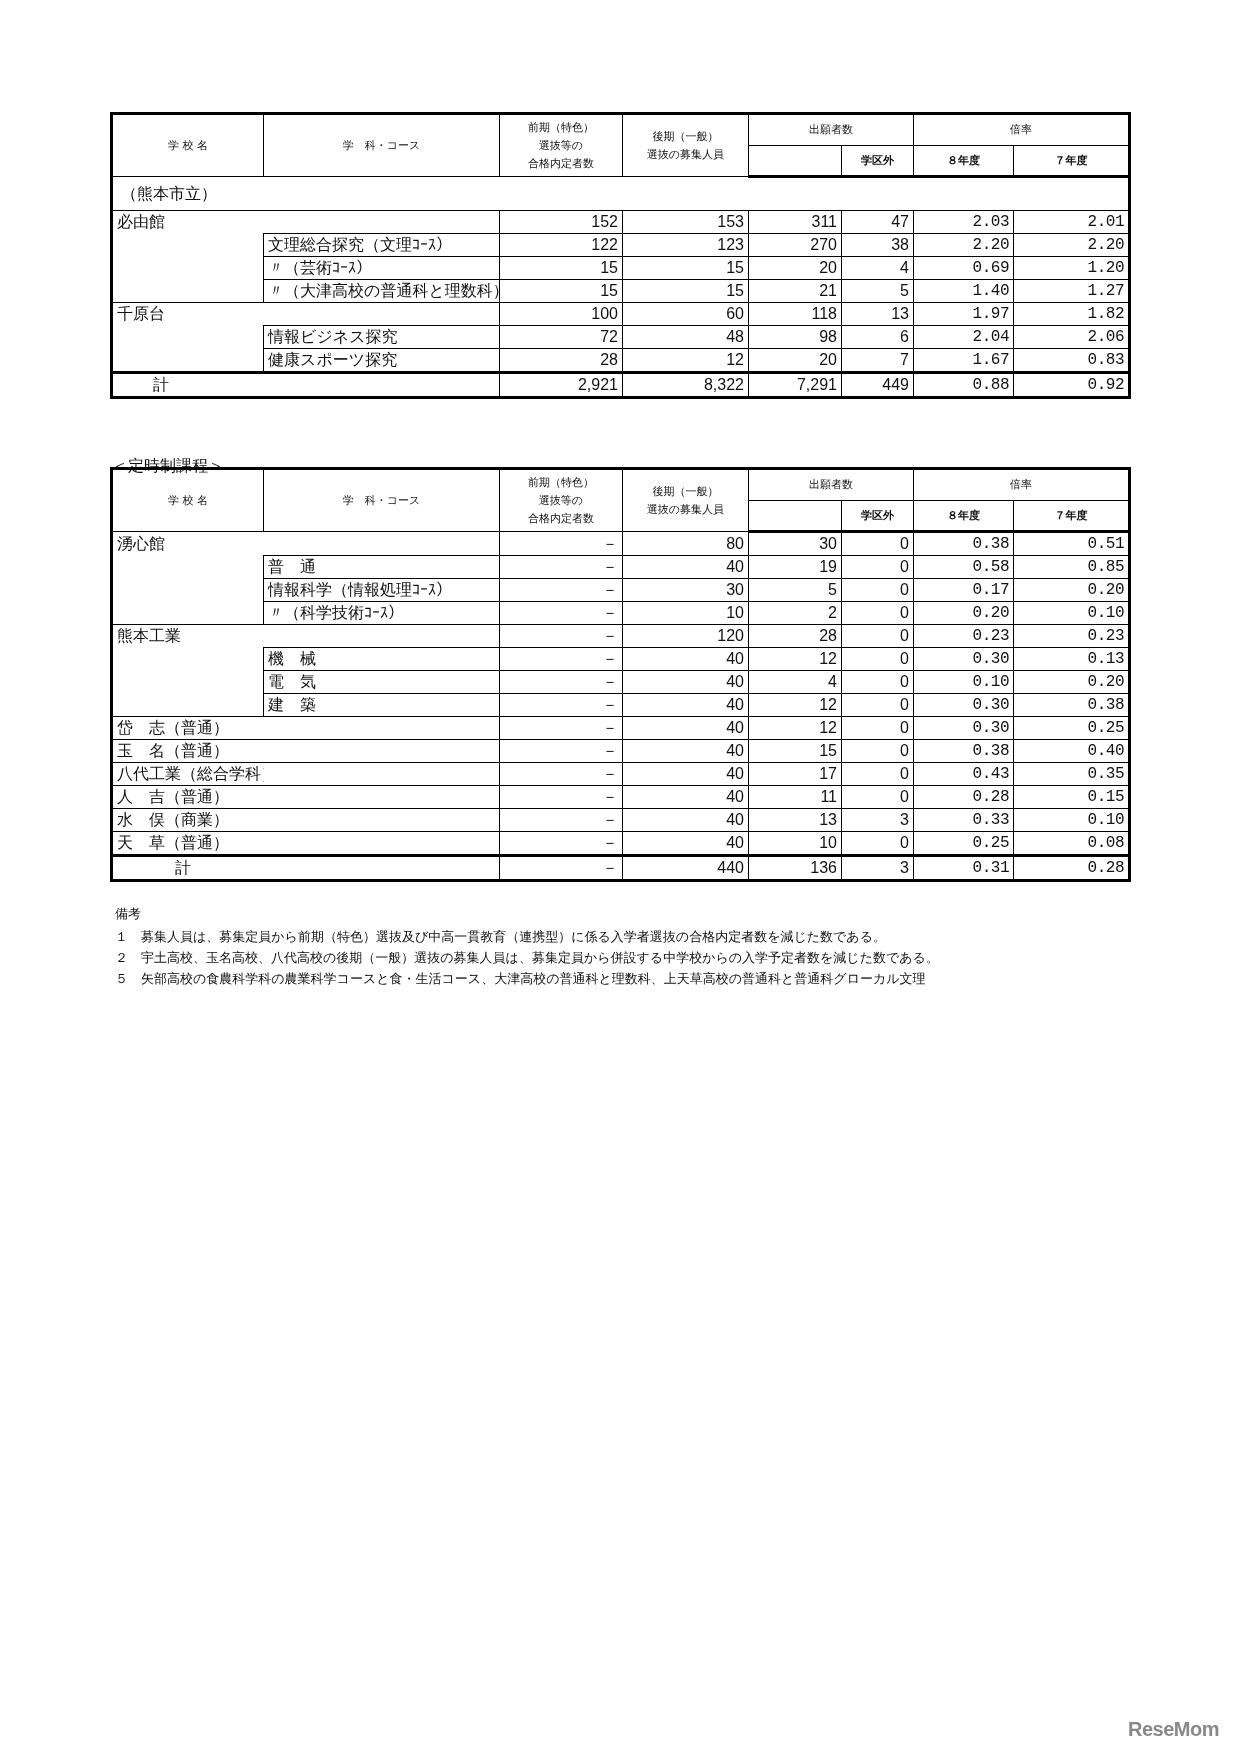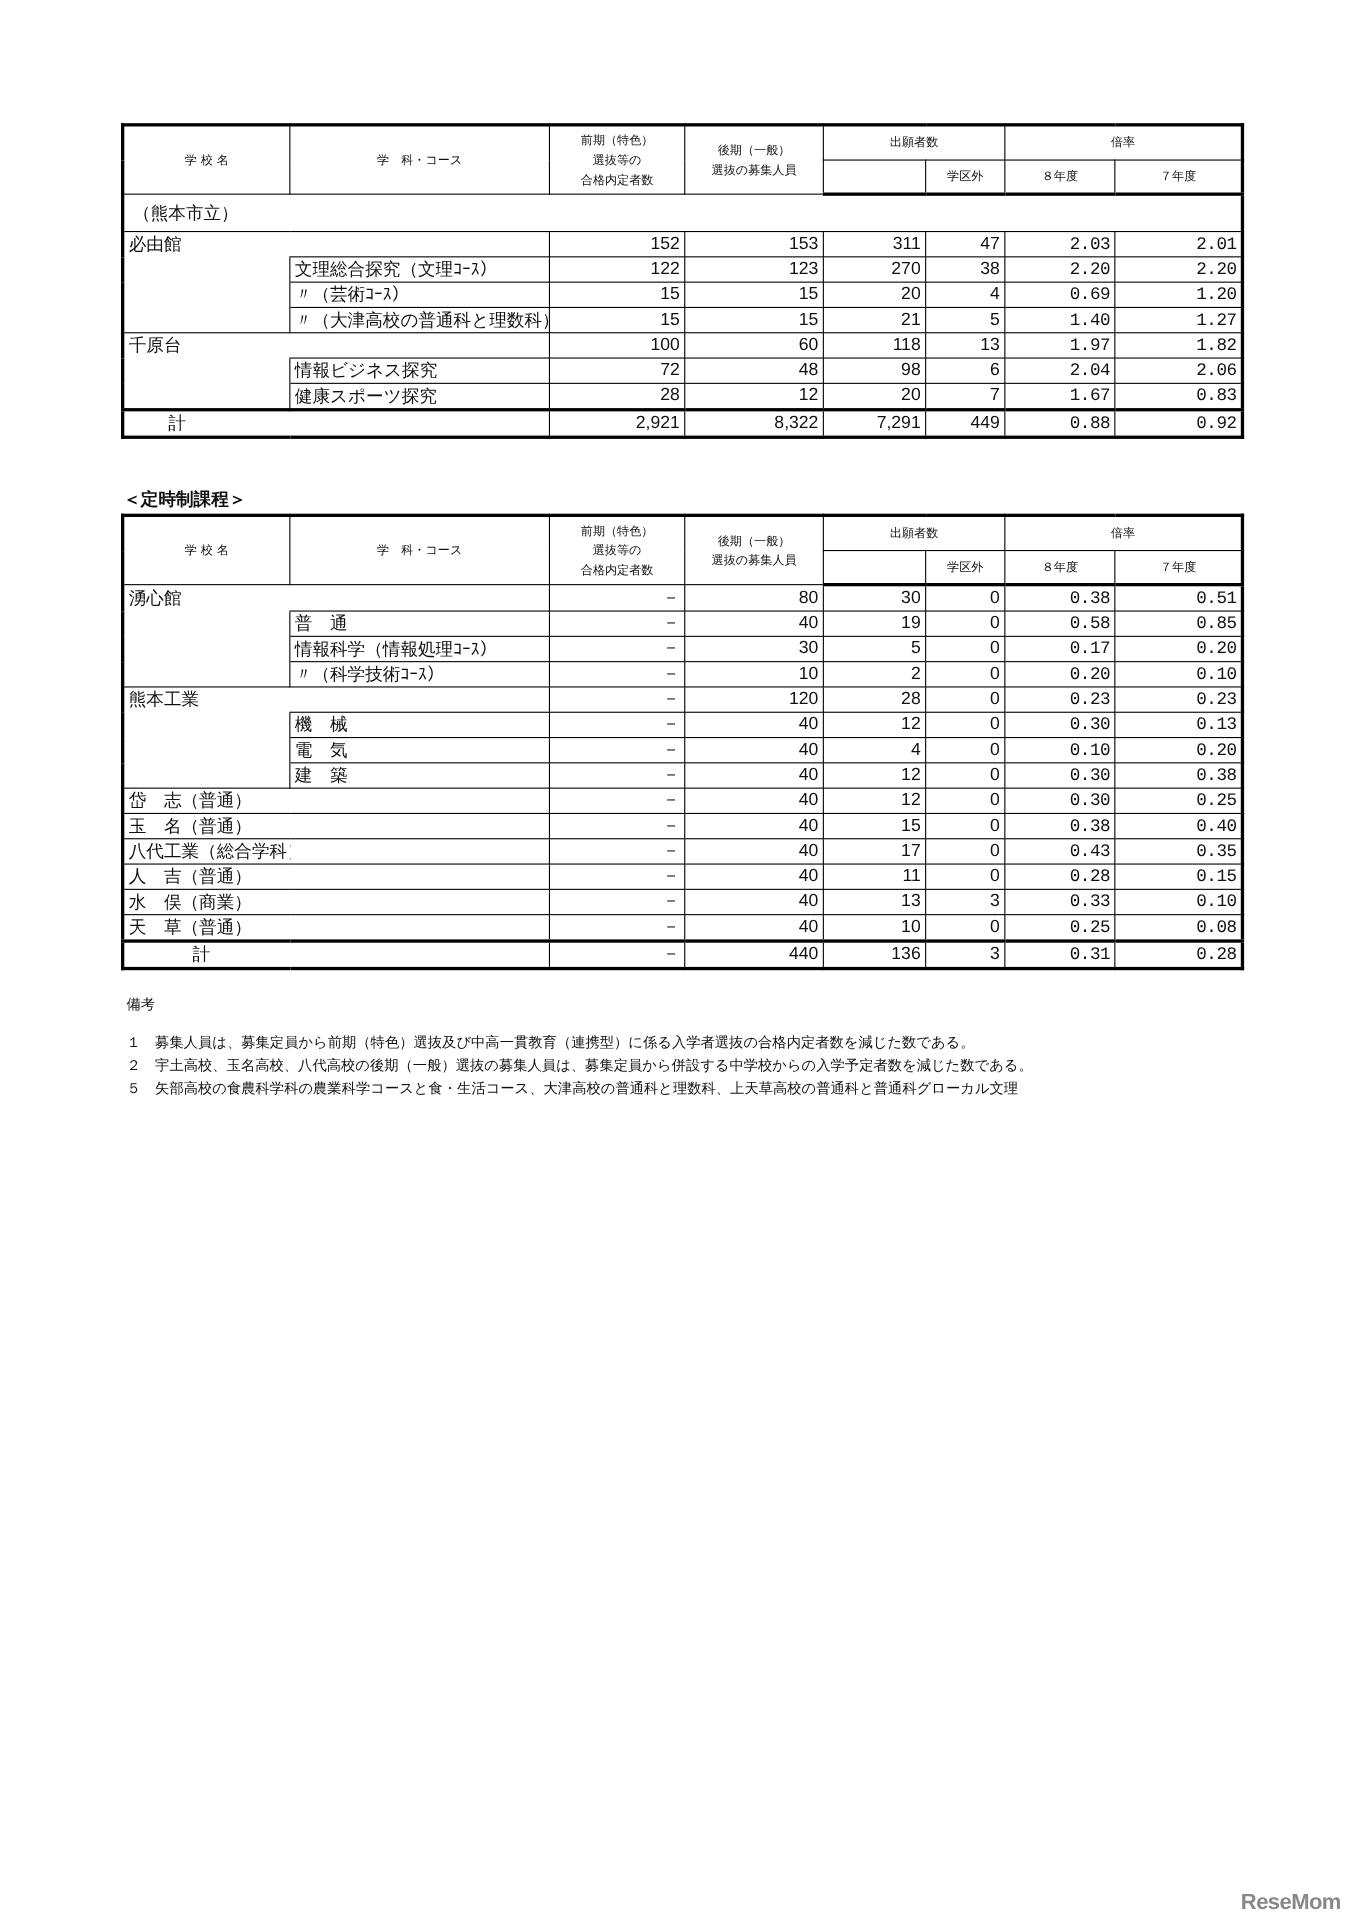--- a/index.html
+++ b/index.html
@@ -1,20 +1,20 @@
 <!DOCTYPE html>
 <html><head>
 <meta charset="utf-8">
 <style>
   html, body { margin:0; padding:0; background:#fff; }
   body { width:1240px; height:1754px; position:relative; font-family:"DejaVu Sans", sans-serif; color:#111; overflow:hidden; }
   table.t { position:absolute; left:110px; border-collapse:collapse; table-layout:fixed; width:1018px; border:3px solid #000; }
   table.t td, table.t th { border:1px solid #000; padding:0 4px; font-size:16px; font-weight:normal; height:22px; line-height:22px; white-space:nowrap; overflow:hidden; }
   table.t th { text-align:center; line-height:18px; font-size:11px; }
-  table.t thead tr:last-child th, table.t tr.hdr-bottom th { border-bottom:3px solid #000; }
+  table.t thead tr:last-child th, table.t tr.hdr-bottom th { border-bottom:3px solid #000;font-weight:bold; }
   td.num { text-align:right; font-family:"Liberation Sans Narrow","Liberation Sans", sans-serif; font-size:17px; padding-right:12px; }
   td.rate { text-align:right; font-family:"Liberation Mono", monospace; font-size:16px; padding-right:12px; letter-spacing:-0.5px; }
   td.nb-bottom { border-bottom:none !important; }
   td.nb-top { border-top:none !important; }
   td.nb-right { border-right:none !important; }
   tr.total td { border-top:3px solid #000; }
   .section-label { position:absolute; font-size:16px; }
   .notes { position:absolute; left:115px; top:903px; font-size:13px; line-height:21px; }
   .notes div { white-space:nowrap; }
   .watermark { position:absolute; left:1128px; top:1718px; font-size:20px; font-weight:bold; color:#888; font-family:"Liberation Sans", sans-serif; letter-spacing:-0.5px; }
@@ -135,21 +135,21 @@
         <td class="num">2,921</td>
         <td class="num">8,322</td>
         <td class="num">7,291</td>
         <td class="num">449</td>
         <td class="rate">0.88</td>
         <td class="rate">0.92</td>
       </tr>
     </tbody>
 </table>
 
-<div class="section-label" style="left:112px;top:444px;font-weight:bold;">＜定時制課程＞</div>
+<div class="section-label" style="left:112px;top:456px;">＜定時制課程＞</div>
 
 <table class="t" id="table-parttime" style="top:467px;">
   <colgroup>
     <col style="width:152px">
       <col style="width:236px">
       <col style="width:123px">
       <col style="width:126px">
     <col style="width:93px">
       <col style="width:72px">
       <col style="width:100px">
@@ -325,19 +325,19 @@
         <td class="num">440</td>
         <td class="num">136</td>
         <td class="num">3</td>
         <td class="rate">0.31</td>
         <td class="rate">0.28</td>
       </tr>
     </tbody>
 </table>
 
 <div class="notes">
-  <div style="margin-bottom:14px">備考</div>
+  <div style="margin-bottom:2px">備考</div>
   <div>１　募集人員は、募集定員から前期（特色）選抜及び中高一貫教育（連携型）に係る入学者選抜の合格内定者数を減じた数である。</div>
   <div>２　宇土高校、玉名高校、八代高校の後期（一般）選抜の募集人員は、募集定員から併設する中学校からの入学予定者数を減じた数である。</div>
   <div>５　矢部高校の食農科学科の農業科学コースと食・生活コース、大津高校の普通科と理数科、上天草高校の普通科と普通科グローカル文理</div>
 </div>
 
 <div class="watermark">ReseMom</div>
 
 </body></html>

